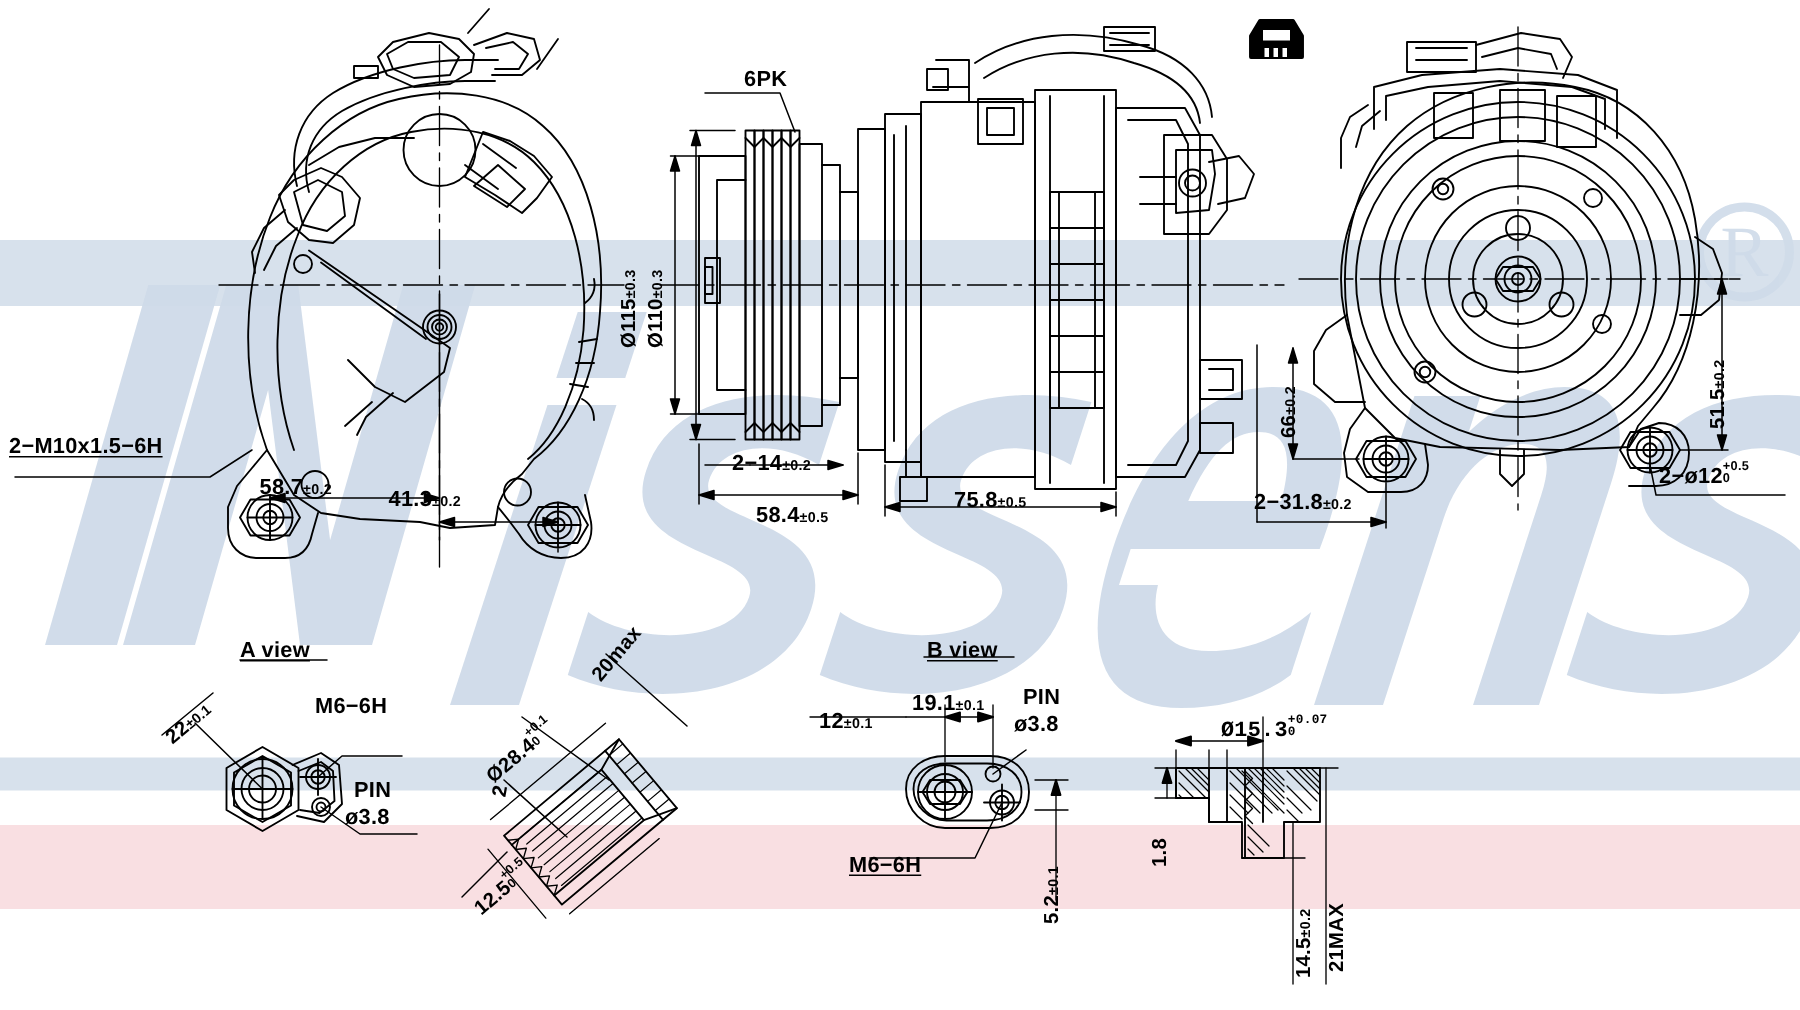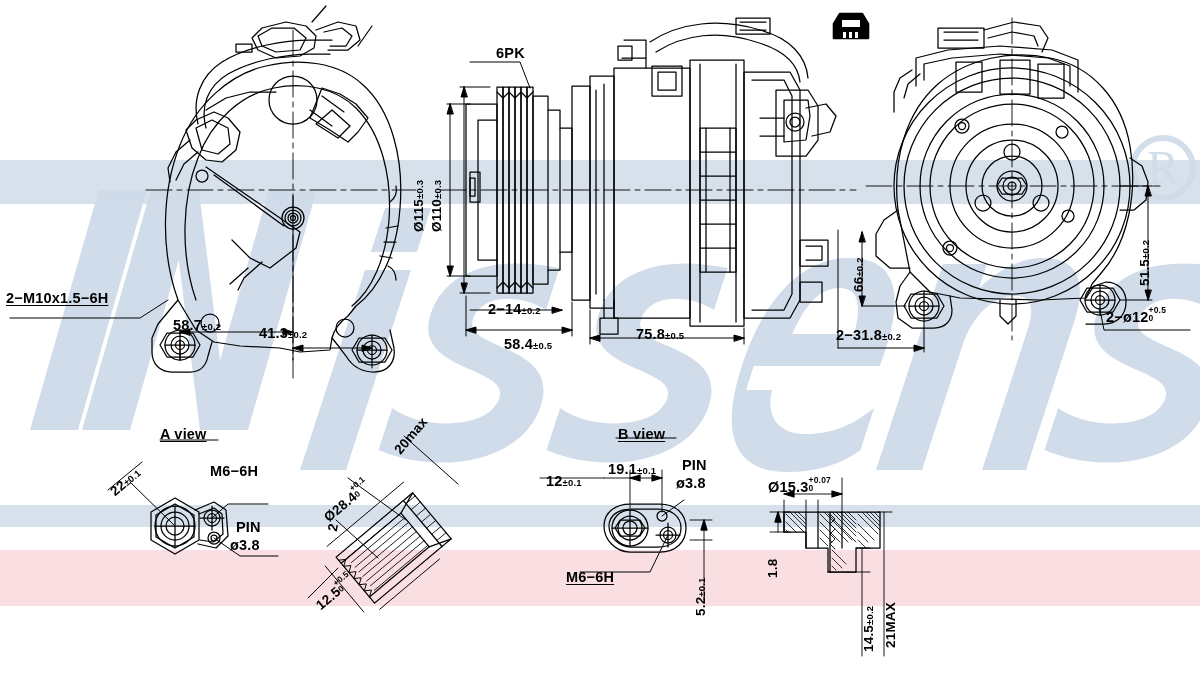--- a/index.html
+++ b/index.html
@@ -592,21 +592,21 @@
   <div class="lbl s14" style="left:676px;top:476px;">
     <span>ø3.8</span>
   </div>
   <div class="lbl s14 und" style="left:566px;top:570px;">
     <span>M6−6H</span>
   </div>
   <div class="lbl s13 rot90" style="left:694px;top:616px;">
     <span>5.2</span><span class="tol">±0.1</span>
   </div>
 
-  <div class="lbl s14" style="left:768px;top:478px;">
+  <div class="lbl s14" style="left:814px;top:478px;font-family:Liberation Mono, monospace;">
     <span>Ø15.3</span><span class="frac"><i>+0.07</i><i>0</i></span>
   </div>
   <div class="lbl s13 rot90" style="left:766px;top:578px;">
     <span>1.8</span>
   </div>
   <div class="lbl s13 rot90" style="left:862px;top:652px;">
     <span>14.5</span><span class="tol">±0.2</span>
   </div>
   <div class="lbl s13 rot90" style="left:884px;top:648px;">
     <span>21MAX</span>

